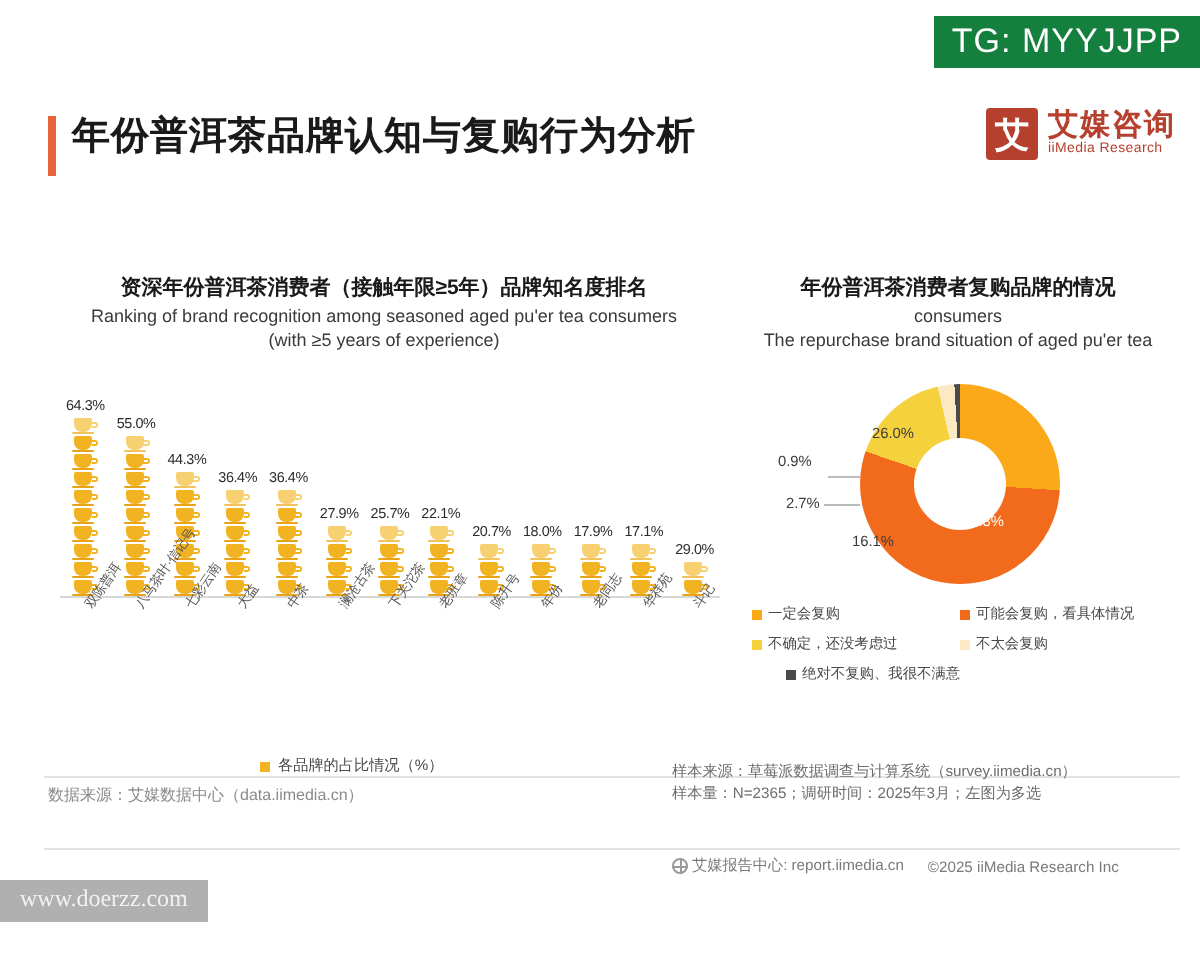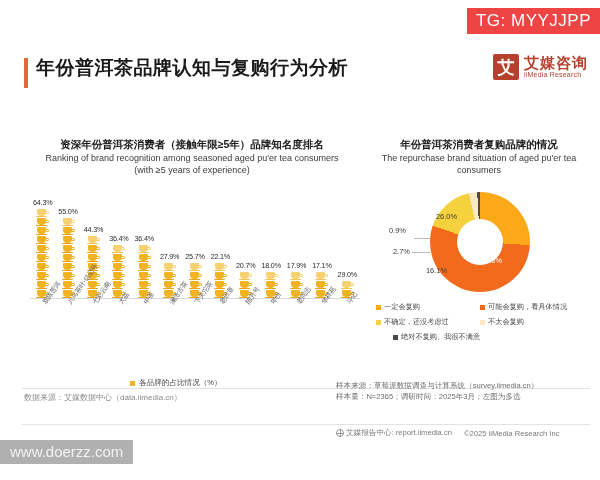--- a/index.html
+++ b/index.html
@@ -7,21 +7,21 @@
   body {
     font-family: "Liberation Sans", "DejaVu Sans", sans-serif;
     background: #ffffff;
     position: relative;
   }
 
   
   .tg-watermark {
     position: absolute;
     top: 8px; right: 0px;
-    background: #ef4444;
+    background: #15803d;
     color: #ffffff;
     font-size: 17px;
     letter-spacing: .5px;
     padding: 4px 9px 5px 9px;
     line-height: 1;
     white-space: nowrap;
   }
 
   
   .header {
@@ -307,24 +307,25 @@
     width: 8px; height: 1px;
     background: #9a9a9a;
   }
   .copyright { margin-left: 10px; }
 
   .site-watermark {
     position: absolute;
     left: 0px; top: 440px;
     background: #b0b0b0;
     color: #f2f2f2;
-    font-size: 15px;
+    font-size: 12px;
     padding: 3px 10px 4px 10px;
     line-height: 1.15;
     white-space: nowrap;
+    font-family: Liberation Serif, serif;
   }
 </style>
 </head>
 <body>
 
 <div class="tg-watermark">TG: MYYJJPP</div>
 
 <div class="header">
   <div class="title-bar"></div>
   <div class="page-title">年份普洱茶品牌认知与复购行为分析</div>
@@ -747,22 +748,22 @@
     </div>
 
   <div class="legend-bar">
     <span class="legend-swatch"></span>
     <span>各品牌的占比情况（%）</span>
   </div>
 </div>
 
 <div class="panel-right">
   <div class="chart-title-cn">年份普洱茶消费者复购品牌的情况</div>
+  <div class="chart-title-en">consumers</div>
   <div class="chart-title-en">The repurchase brand situation of aged pu'er tea</div>
-  <div class="chart-title-en">consumers</div>
 
   <div class="donut-wrap">
     <div class="donut" id="donut" style="background: conic-gradient(rgb(251, 169, 25) 0%, rgb(251, 169, 25) 26%, rgb(242, 107, 29) 26%, rgb(242, 107, 29) 80.3%, rgb(245, 209, 62) 80.3%, rgb(245, 209, 62) 96.4%, rgb(251, 233, 196) 96.4%, rgb(251, 233, 196) 99.1%, rgb(74, 74, 74) 99.1%, rgb(74, 74, 74) 100%);"></div>
     <div id="donut-labels">
         <div class="donut-label " style="left: 68px; top: 22px;">26.0%</div>
         <div class="donut-label inner" style="left: 113px; top: 66px;">54.3%</div>
         <div class="donut-label " style="left: 58px; top: 76px;">16.1%</div>
         <div class="donut-label " style="left: 25px; top: 57px;">2.7%</div>
         <div class="donut-label " style="left: 21px; top: 36px;">0.9%</div>
         <div class="leader" style="left: 46px; top: 48px; width: 16px;"></div>

